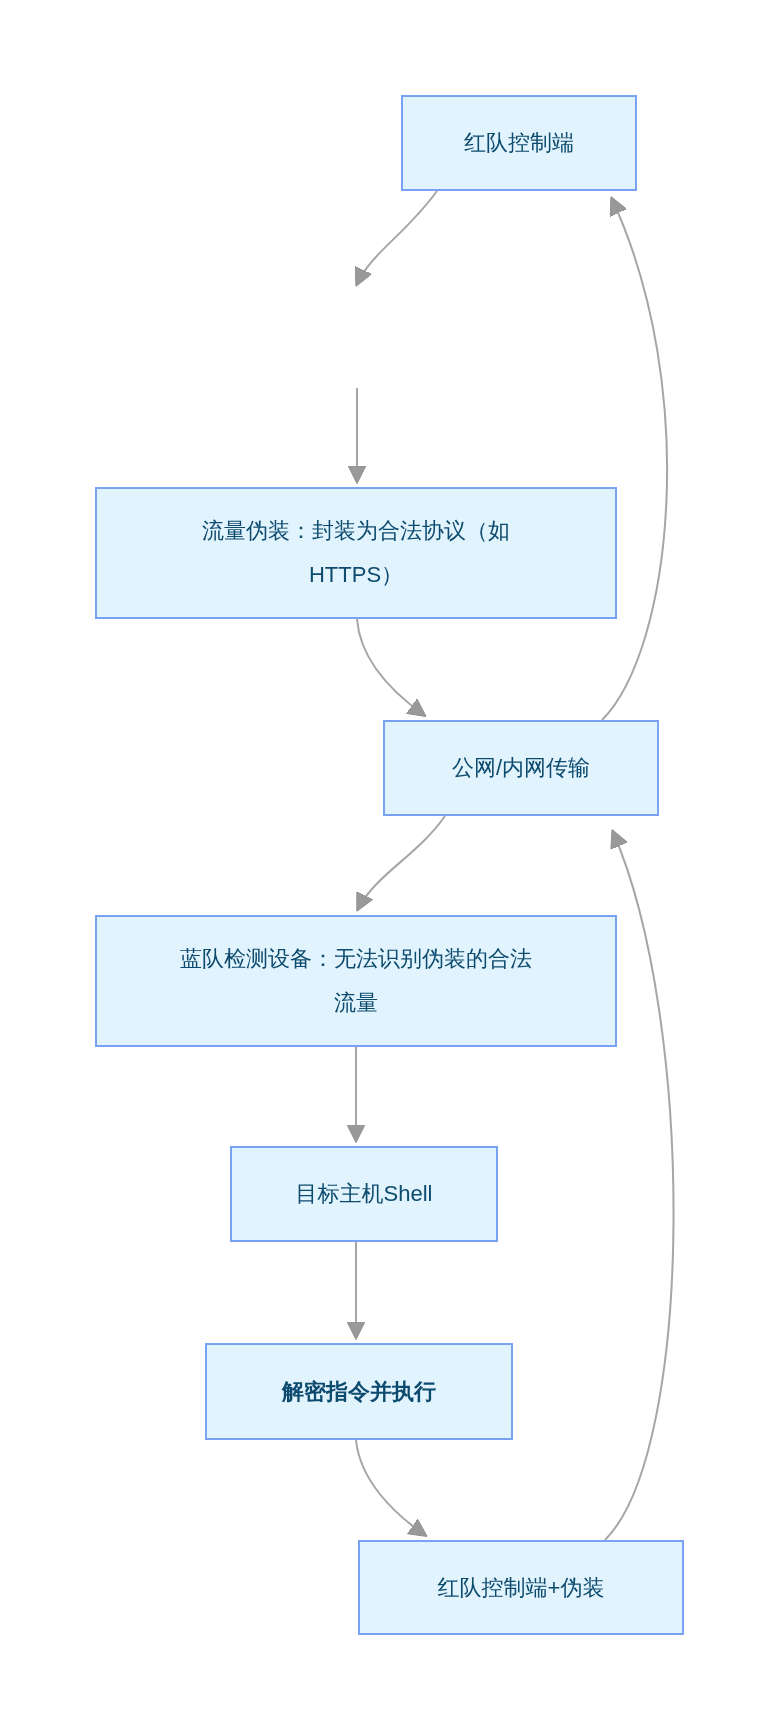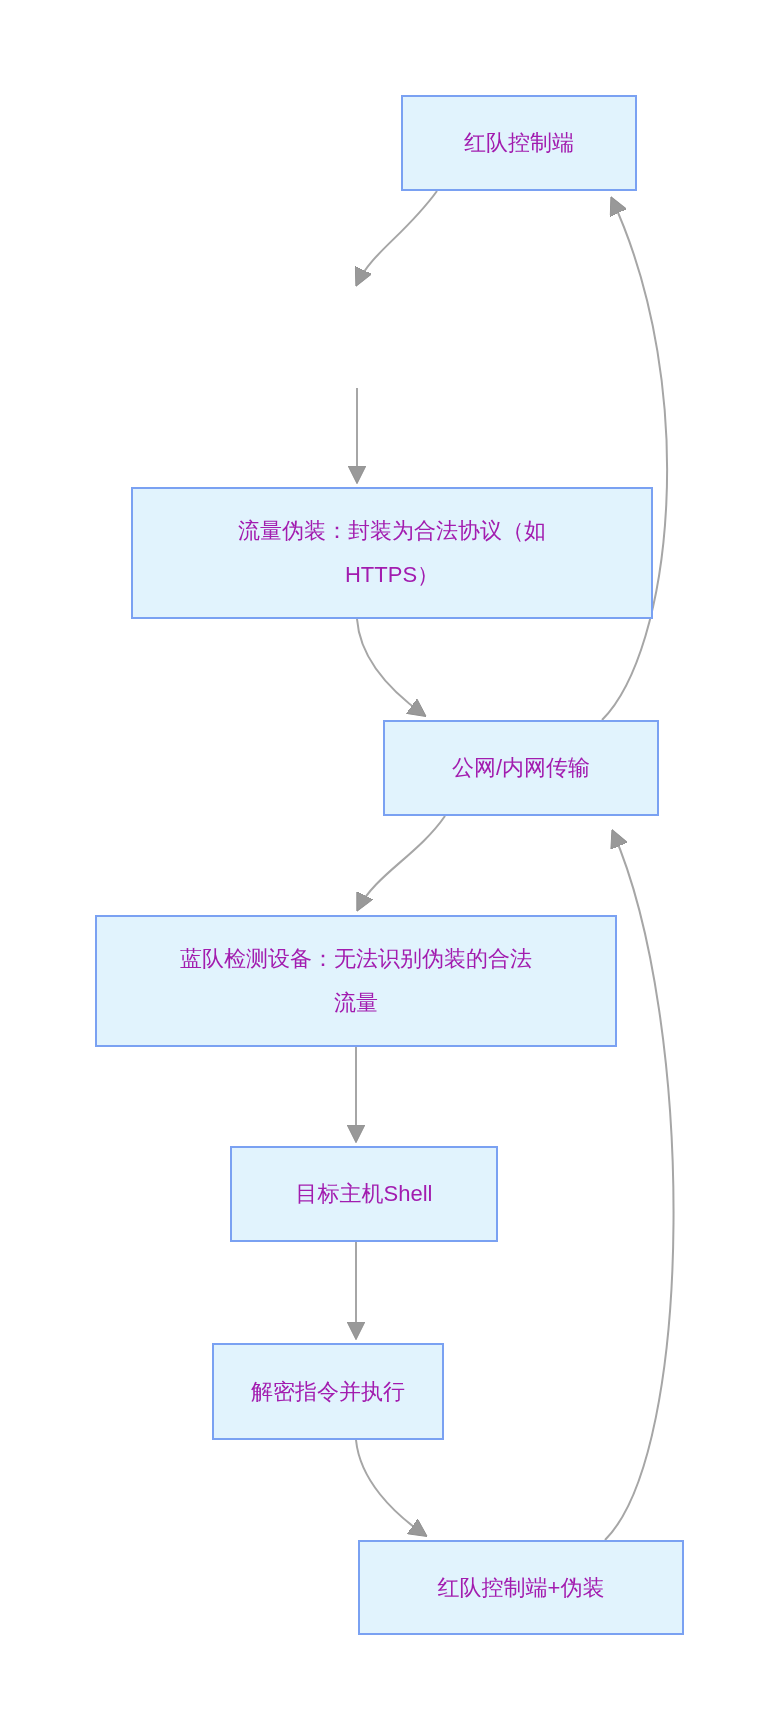--- a/index.html
+++ b/index.html
@@ -25,21 +25,21 @@
   }
   .node {
     position: absolute;
     box-sizing: border-box;
     background: #e1f3fd;
     border: 2px solid #7aa1f2;
     display: flex;
     align-items: center;
     justify-content: center;
     text-align: center;
-    color: #a21caf;
+    color: #0c4a6e;
     font-size: 22px;
     line-height: 2;
   }
   .node .label {
     display: inline-block;
     padding: 0 10px;
   }
   .node.wide .label {
     max-width: 362px;
   }
@@ -66,37 +66,37 @@
       <path d="M 605 1540 C 695 1450, 695 1020, 613 832" marker-end="url(#arrow)"></path>
       <path d="M 602 720 C 672 650, 700 390, 612 199" marker-end="url(#arrow)"></path>
     </g>
   </svg>
 
   <div class="node" style="left:401px; top:95px; width:236px; height:96px;">
     <span class="label">红队控制端</span>
   </div>
 
 
-  <div class="node wide" style="left:95px; top:487px; width:522px; height:132px;margin-left:36px;">
+  <div class="node wide" style="left:95px; top:487px; width:522px; height:132px;">
     <span class="label">流量伪装：封装为合法协议（如HTTPS）</span>
   </div>
 
   <div class="node wide" style="left:95px; top:915px; width:522px; height:132px;">
     <span class="label">蓝队检测设备：无法识别伪装的合法流量</span>
   </div>
 
   <div class="node" style="left:383px; top:720px; width:276px; height:96px;">
     <span class="label">公网/内网传输</span>
   </div>
 
   <div class="node" style="left:222px; top:1146px; width:268px; height:96px;margin-left:8px;">
     <span class="label">目标主机Shell</span>
   </div>
 
-  <div class="node" style="left:212px; top:1343px; width:232px; height:97px;">
+  <div class="node" style="left:205px; top:1343px; width:308px; height:97px;font-weight:bold;">
     <span class="label">解密指令并执行</span>
   </div>
 
   <div class="node" style="left:358px; top:1540px; width:326px; height:95px;">
     <span class="label">红队控制端+伪装</span>
   </div>
 
 </div>
 
 </body></html>

